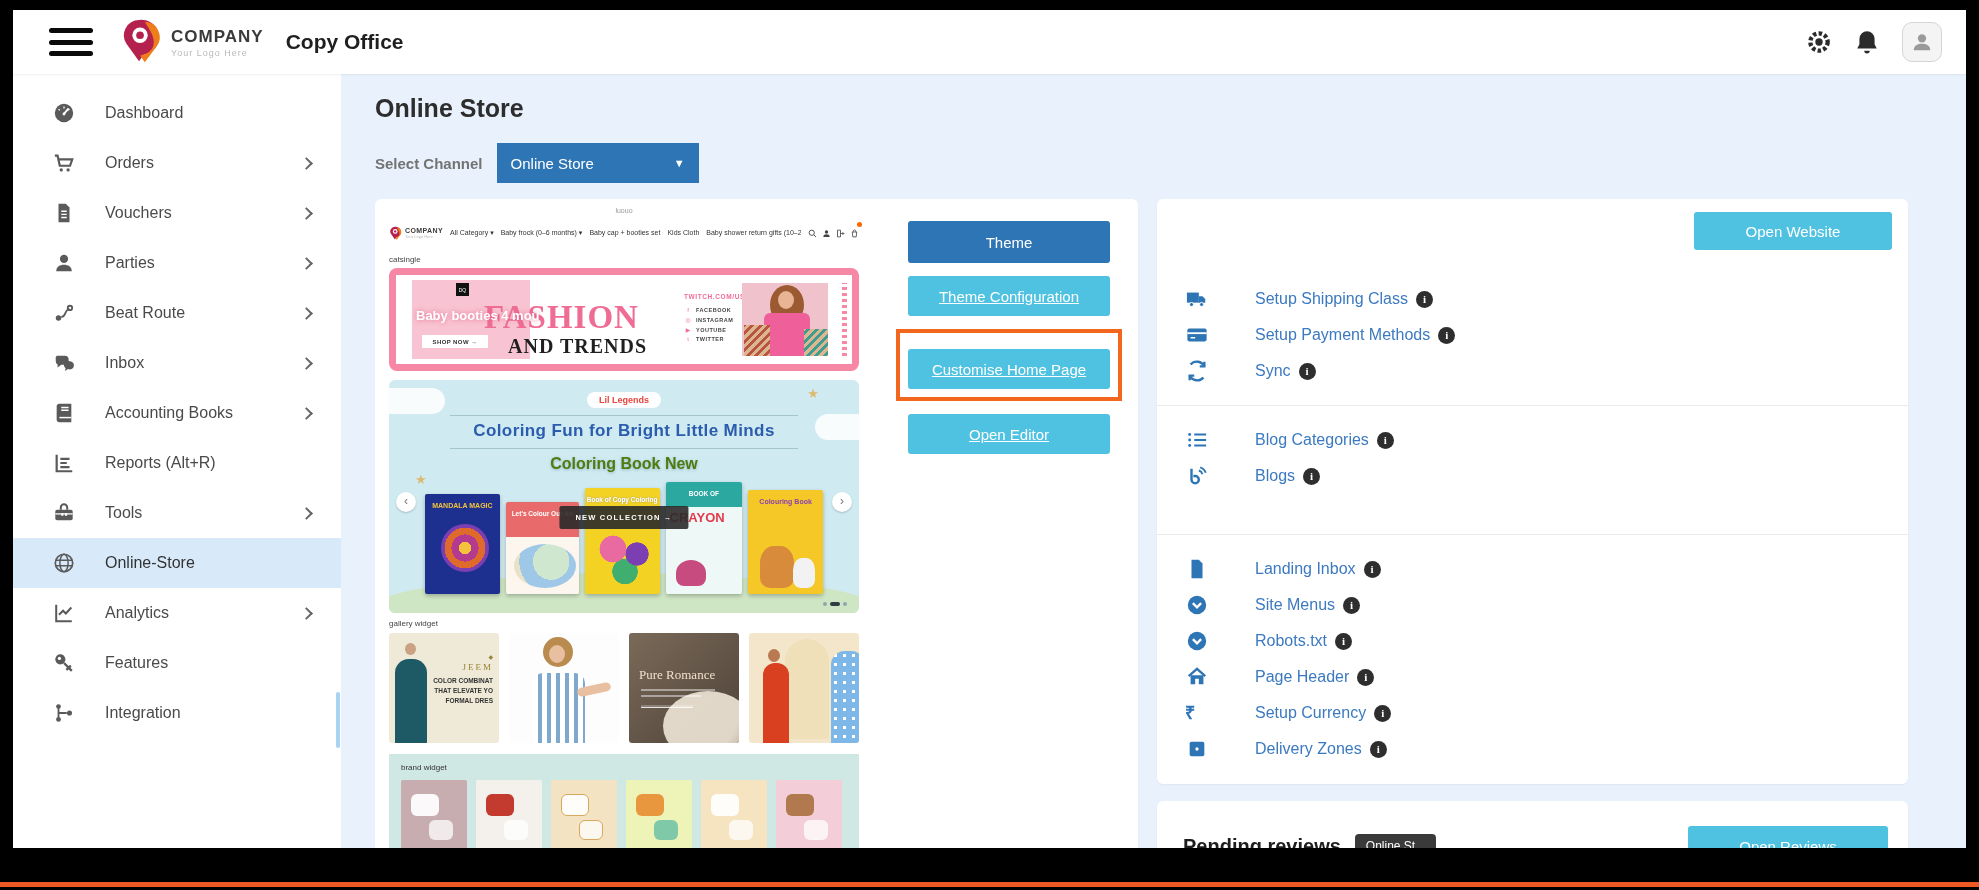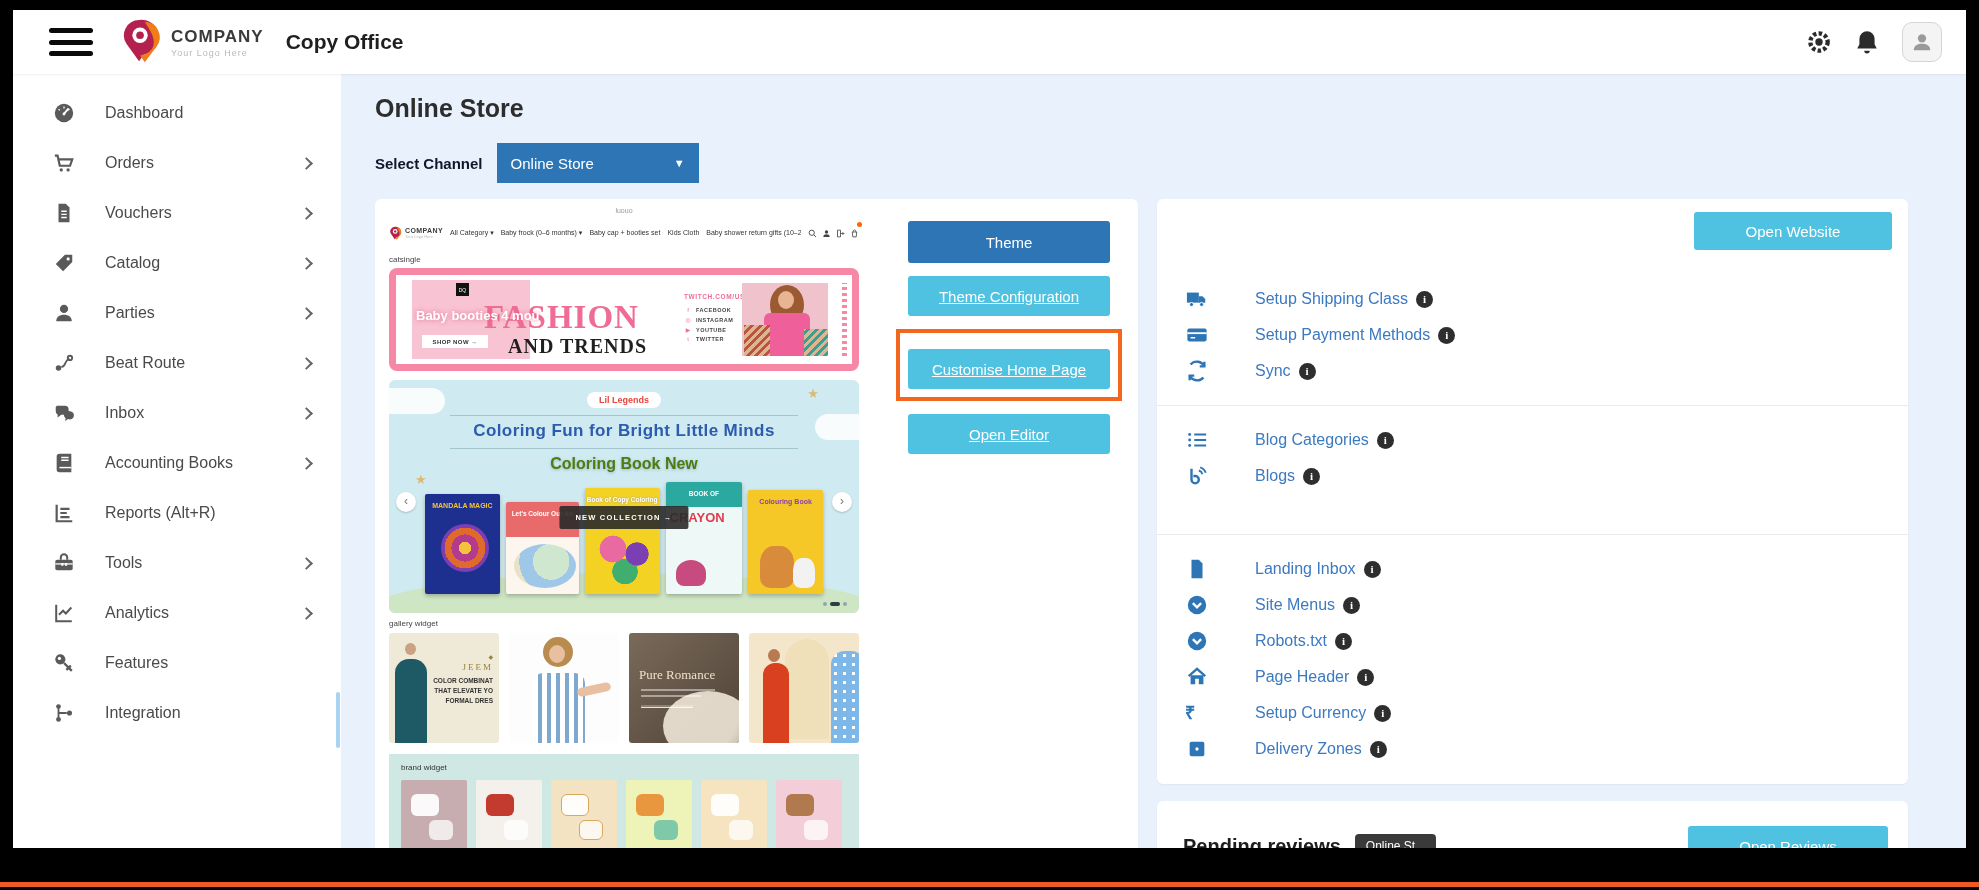--- a/index.html
+++ b/index.html
@@ -28,21 +28,21 @@
   .srow { height:50px; display:flex; align-items:center; padding:0 30px 0 40px; gap:30px; cursor:pointer; color:#4a4a4a; }
   .srow .icn { width:22px; height:22px; flex:none; color:#5a5a5a; }
   .srow .lbl { font-size:16px; }
   .srow.active { background:#d8eafa; color:#333; }
   .chev { margin-left:auto; width:9px; height:9px; border-top:2px solid #666; border-right:2px solid #666; transform:rotate(45deg); flex:none; }
   .side-scroll { position:absolute; right:1px; top:618px; width:4px; height:56px; background:#a8d4f2; border-radius:2px; }
 
   .content { flex:1; padding:20px 40px 0 34px; overflow:hidden; }
   .page-title { font-size:25px; font-weight:700; color:#2d2d2d; }
   .channel-row { margin-top:20px; display:flex; align-items:center; gap:14px; }
-  .channel-label { font-size:15px; font-weight:700; color:#0f172a; }
+  .channel-label { font-size:15px; font-weight:700; color:#737373; }
   .channel-select { width:202px; height:40px; background:#2e75b5; color:#fff; font-size:15px; display:flex; align-items:center; padding:0 14px; cursor:pointer; }
   .channel-select .car { margin-left:auto; font-size:11px; }
 
   .cards-row { margin-top:16px; display:flex; gap:19px; height:665px; overflow:hidden; }
   .card { background:#fff; border-radius:6px; box-shadow:0 1px 2px rgba(0,0,0,.05); }
 
   
   .preview-card { width:763px; height:665px; padding:8px 16px 0 14px; display:flex; overflow:hidden; flex:none; }
   .mini { width:470px; flex:none; }
   .actions-col { margin-left:auto; width:226px; padding-top:6px; }
@@ -247,28 +247,20 @@
         <div class="srow">
           <svg class="icn" viewBox="0 0 24 24">
               <path d="M6 2h8l4 4v16H6z" fill="currentColor"></path>
               <path d="M9 10h6M9 13.5h6M9 17h6" stroke="#fff" stroke-width="1.6"></path>
             </svg>
           <span class="lbl">Vouchers</span>
           <span class="chev"></span>
         </div>
         <div class="srow">
           <svg class="icn" viewBox="0 0 24 24">
-              <path d="M3 13L13 3h8v8L11 21z" fill="currentColor"></path>
-              <circle cx="16.5" cy="7.5" r="1.7" fill="#fff"></circle>
-            </svg>
-          <span class="lbl">Catalog</span>
-          <span class="chev"></span>
-        </div>
-        <div class="srow">
-          <svg class="icn" viewBox="0 0 24 24">
               <circle cx="12" cy="7.5" r="4.5" fill="currentColor"></circle>
               <path d="M3.5 21c0-4.8 4-7 8.5-7s8.5 2.2 8.5 7z" fill="currentColor"></path>
             </svg>
           <span class="lbl">Parties</span>
           <span class="chev"></span>
         </div>
         <div class="srow">
           <svg class="icn" viewBox="0 0 24 24">
               <circle cx="6" cy="17.5" r="3" fill="currentColor"></circle>
               <path d="M9 16c5 1.5 3.5-8 9-8.5" fill="none" stroke="currentColor" stroke-width="2"></path>
@@ -304,20 +296,28 @@
         <div class="srow">
           <svg class="icn" viewBox="0 0 24 24">
               <rect x="2.5" y="8.5" width="19" height="11.5" rx="2" fill="currentColor"></rect>
               <path d="M8.5 8.5V6a3.5 3.5 0 017 0v2.5" fill="none" stroke="currentColor" stroke-width="2.2"></path>
               <path d="M2.5 13h19" stroke="#fff" stroke-width="1.4"></path>
               <rect x="9" y="12" width="2.4" height="3" fill="#fff"></rect>
               <rect x="13" y="12" width="2.4" height="3" fill="#fff"></rect>
             </svg>
           <span class="lbl">Tools</span>
           <span class="chev"></span>
+        </div>
+        <div class="srow active">
+          <svg class="icn" viewBox="0 0 24 24">
+              <circle cx="12" cy="12" r="9.5" fill="none" stroke="currentColor" stroke-width="1.8"></circle>
+              <ellipse cx="12" cy="12" rx="4.5" ry="9.5" fill="none" stroke="currentColor" stroke-width="1.6"></ellipse>
+              <path d="M3 9h18M3 15h18" stroke="currentColor" stroke-width="1.6"></path>
+            </svg>
+          <span class="lbl">Online-Store</span>
         </div>
         <div class="srow">
           <svg class="icn" viewBox="0 0 24 24">
               <path d="M3.5 3v18h17" fill="none" stroke="currentColor" stroke-width="2.2"></path>
               <path d="M6.5 14l4.5-4.5 3 3 6-6.5" fill="none" stroke="currentColor" stroke-width="2.2"></path>
             </svg>
           <span class="lbl">Analytics</span>
           <span class="chev"></span>
         </div>
         <div class="srow">

